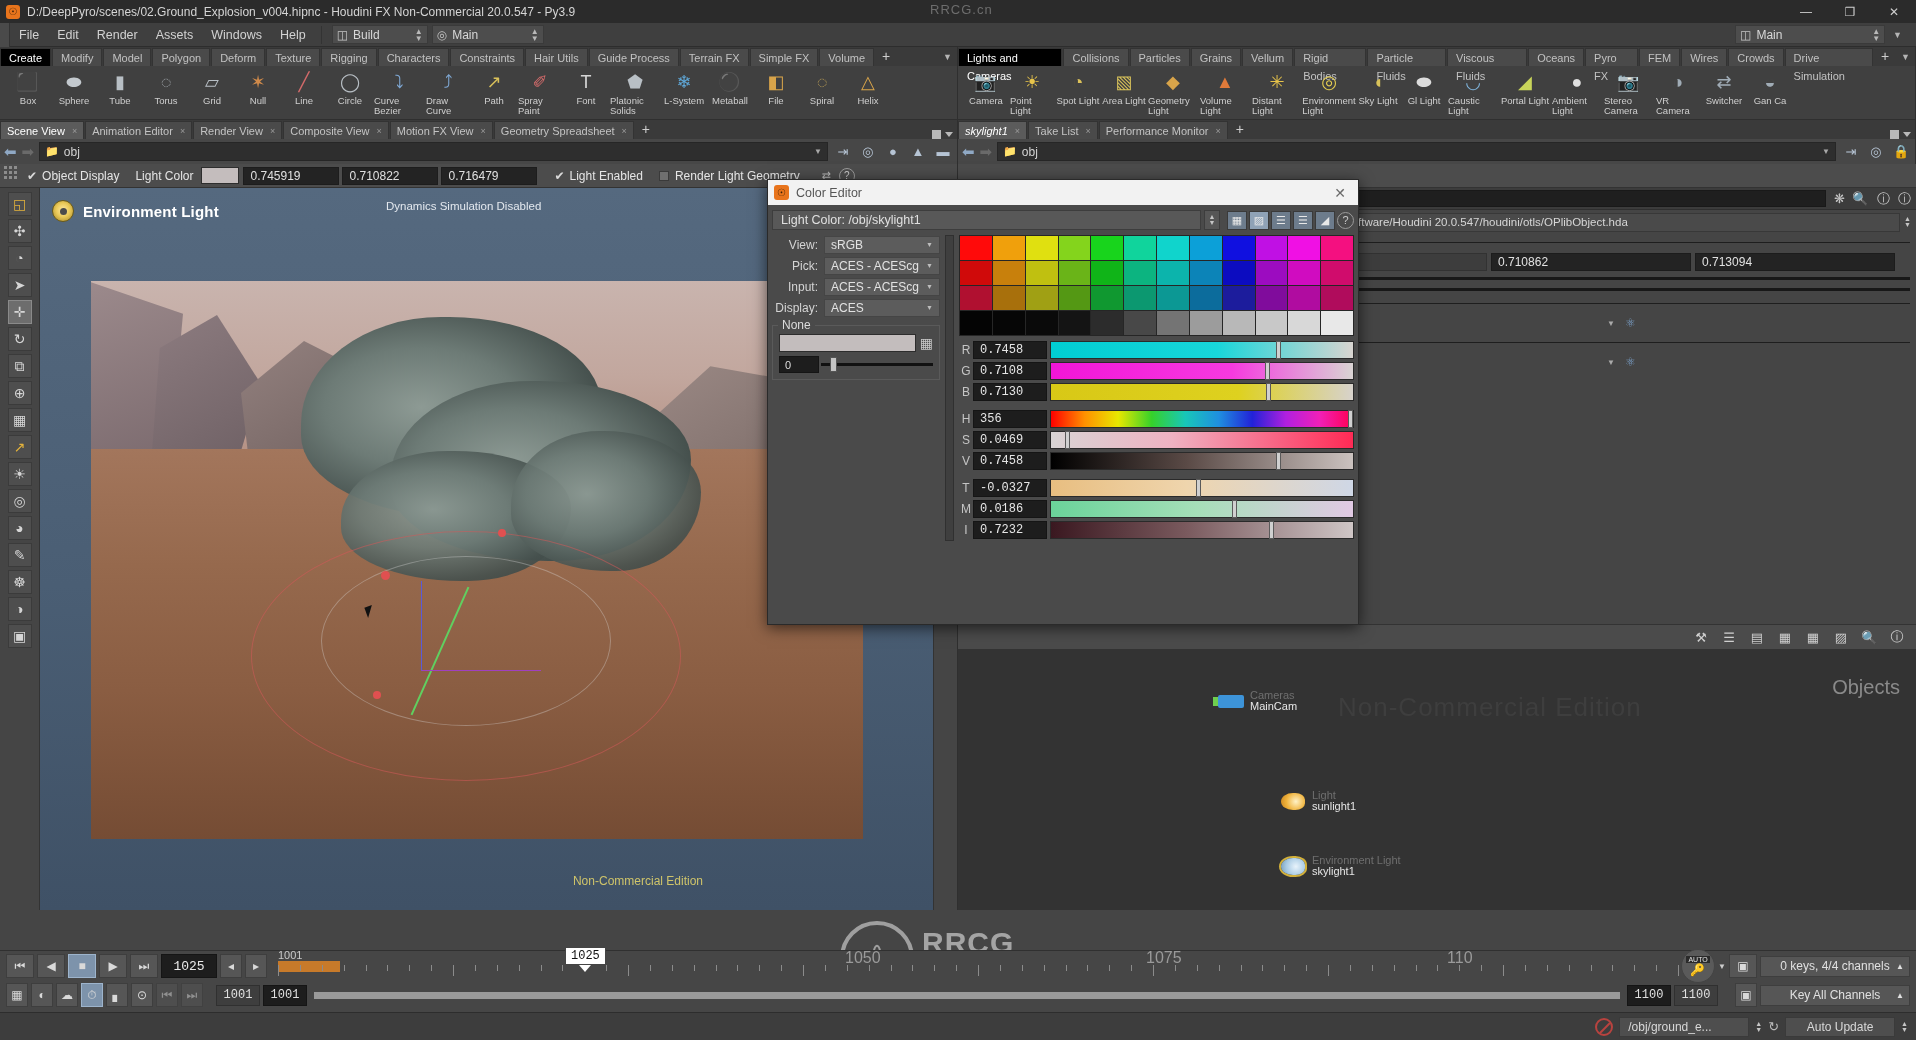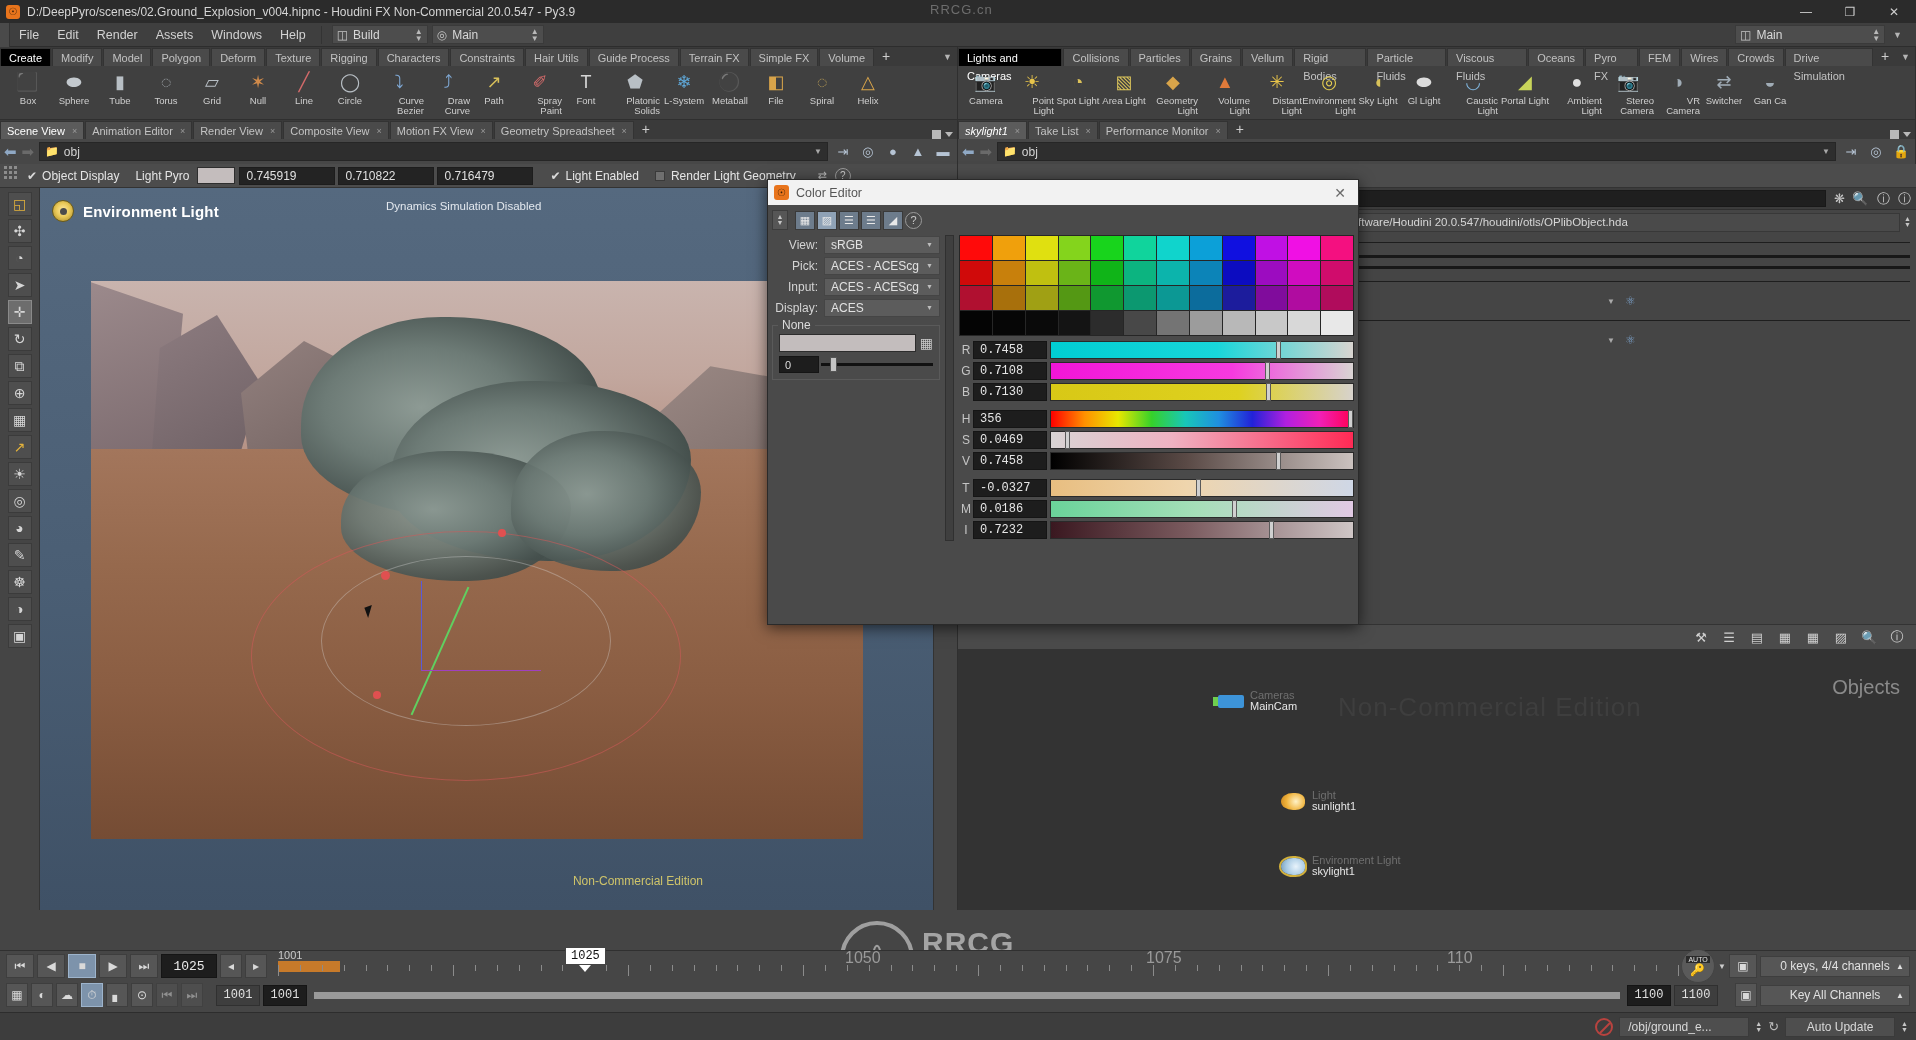--- a/index.html
+++ b/index.html
@@ -46,21 +46,21 @@
   .shelf-tab {
     padding:0 8px; height:18px; line-height:18px; font-size:11px; color:#c2c2c2;
     background:#4a4a4a; border:1px solid #333; border-bottom:none; margin-right:1px;
   }
   .shelf-tab.active { background:#000000; color:#fff; }
   .shelf-plus { padding:0 7px; height:18px;line-height:16px; font-size:14px;color:#cfcfcf; }
   .shelf-tabs .chev { margin-left:auto; padding:0 5px; font-size:9px; color:#b5b5b5; line-height:18px;}
   .shelf-tools { display:flex; height:54px; align-items:flex-start; padding:3px 2px 0 6px; overflow:hidden; }
   .tool { width:44px; display:flex; flex-direction:column; align-items:center; margin-right:2px; }
   .tool .glyph { width:26px;height:26px; display:flex;align-items:center;justify-content:center; font-size:18px; }
-  .tool .lbl { font-size:9.5px; color:#cfcfcf; text-align:right; line-height:10px; margin-top:1px; }
+  .tool .lbl { font-size:9.5px; color:#cfcfcf; text-align:left; line-height:10px; margin-top:1px; }
   .tool.wide { width:50px; }
 
   
   .panerow { display:flex; height:19px; background:#3a3a3a; }
   .panehalf { width:958px; display:flex; align-items:flex-end; border-right:1px solid #2f2f2f; }
   .pane-tab {
     display:flex; align-items:center; height:18px; padding:0 6px; font-size:11px;
     background:#4a4a4a; color:#c3c3c3; border:1px solid #333; border-bottom:none; margin-right:1px;
   }
   .pane-tab.active { background:#5b5b5b; color:#fff; }
@@ -621,21 +621,21 @@
           <i></i>
           <i></i>
           <i></i>
           <i></i>
           <i></i>
           <i></i>
           <i></i>
         </div>
       <span class="chk">✔</span>
       <span class="plabel">Object Display</span>
-      <span class="plabel" style="margin-right:8px">Light Pyro</span>
+      <span class="plabel" style="margin-right:8px">Light Color</span>
       <div class="swatch-btn"></div>
       <div class="numfield">0.745919</div>
       <div class="numfield">0.710822</div>
       <div class="numfield">0.716479</div>
       <span class="chk" style="margin-left:14px">✔</span>
       <span class="plabel">Light Enabled</span>
       <span class="box-uncheck"></span>
       <span class="plabel">Render Light Geometry</span>
       <span style="color:#b8b8b8;font-size:11px;margin-left:6px">⇄</span>
       <span class="qmark">?</span>
@@ -731,20 +731,26 @@
             <span>ⓘ</span>
             <span>ⓘ</span>
           </div>
         </div>
         <div class="hdapath">
           <div style="width:296px"></div>
           <div class="hdafield">1/Side Effects Software/Houdini 20.0.547/houdini/otls/OPlibObject.hda</div>
           <span style="font-size:7px;line-height:6px;color:#c6c6c6;text-align:center">▲<br>▼</span>
         </div>
         <div class="thinline"></div>
+        <div class="prow">
+          <div style="width:360px"></div>
+          <div class="blank"></div>
+          <div class="nf">0.710862</div>
+          <div class="nf">0.713094</div>
+        </div>
         <div class="sliderrow">
           <div class="track">
               <div class="fill" style="width:0"></div>
             </div>
         </div>
         <div class="sliderrow">
           <div class="track">
             <div class="fill" style="width:38%"></div>
             <div class="knob" style="left:38%"></div>
           </div>
@@ -816,20 +822,21 @@
 
   <div class="dlg">
     <div class="dlg-title">
       <span class="hl">☉</span>
       <span>Color Editor</span>
       <span class="x">✕</span>
     </div>
 
     <div class="dlg-body">
       <div class="dlg-pathrow">
+        <div class="bar">Light Color: /obj/skylight1</div>
         <div class="stp">▲<br>▼</div>
         <div class="dlg-top-ics">
           <span class="tic">▦</span>
           <span class="tic on">▨</span>
           <span class="tic">☰</span>
           <span class="tic">☰</span>
           <span class="tic">◢</span>
           <span class="tic q">?</span>
         </div>
       </div>

